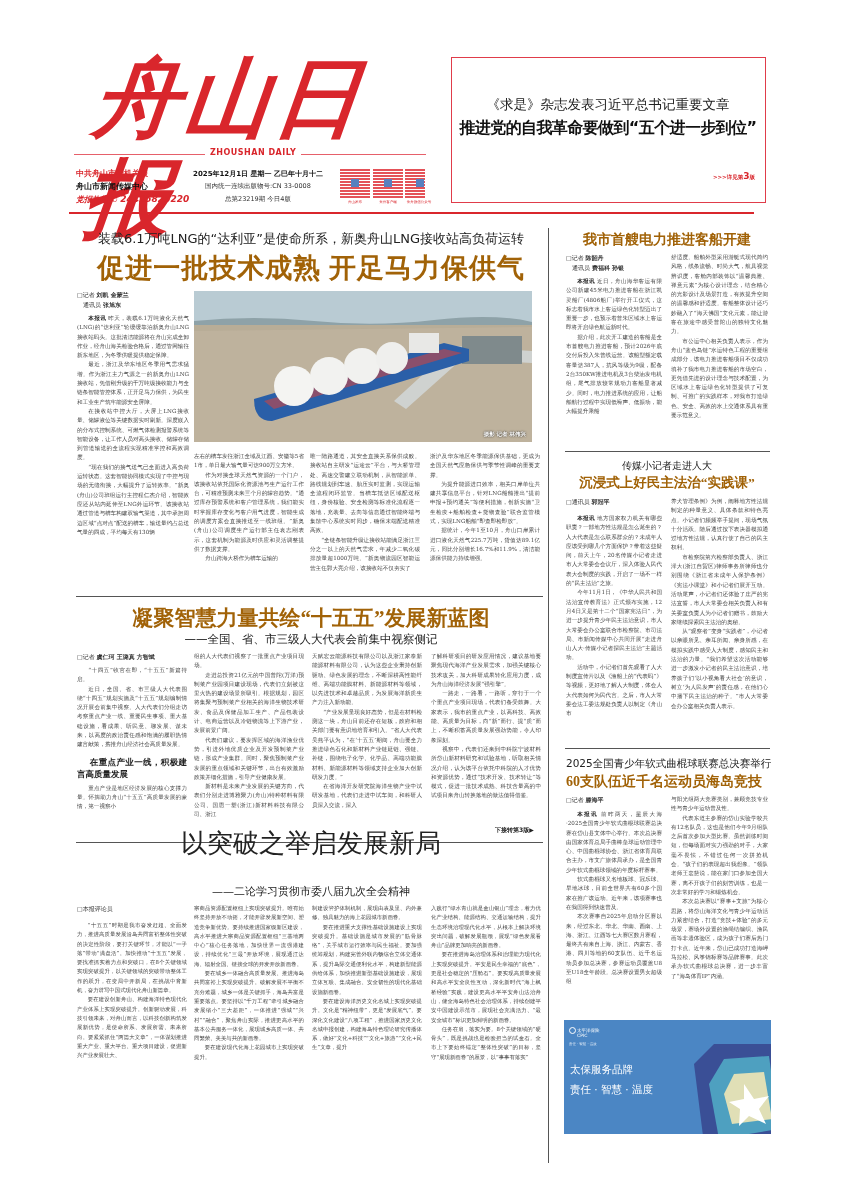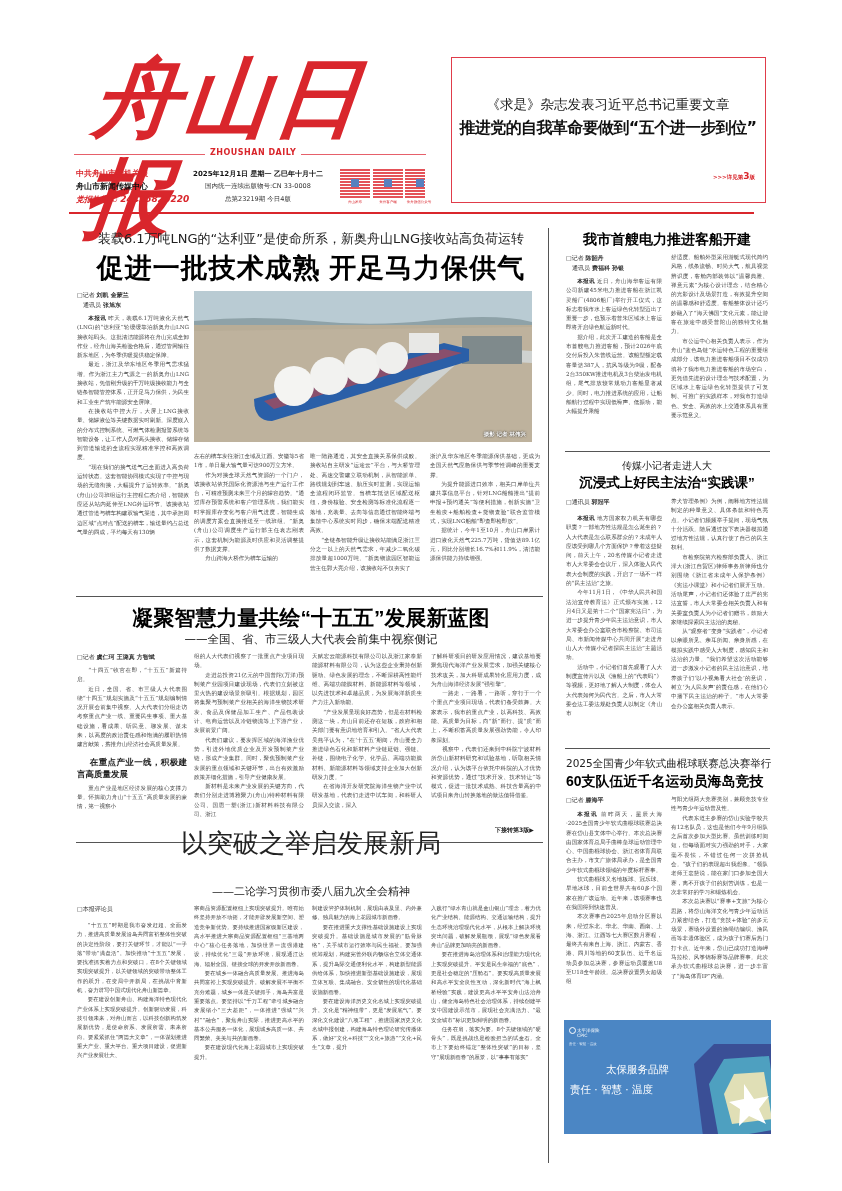--- a/index.html
+++ b/index.html
@@ -22,36 +22,36 @@
 #topbox .t1{position:absolute;left:6px;top:38px;width:300px;text-align:center;font-family:"DejaVu Sans",sans-serif;font-size:13.5px;color:#222;white-space:nowrap;}
 #topbox .t2{position:absolute;left:6px;top:60px;width:300px;text-align:center;font-family:"DejaVu Sans",sans-serif;font-size:16px;font-weight:bold;color:#111;white-space:nowrap;letter-spacing:-.6px;}
 #topbox .t3{position:absolute;right:10px;top:113px;font-family:"DejaVu Sans",sans-serif;font-size:5.5px;font-weight:bold;color:#d9262c;}
 #topbox .t3 b{font-size:9px;}
 #top-rule{left:421px;top:212px;width:333px;height:2px;background:#d9262c;}
 
 .vr{width:1px;background:#555;}
 .hr{height:1px;background:#555;}
 
 .h-sub{font-family:"DejaVu Sans",sans-serif;color:#222;white-space:nowrap;}
-.h-main{font-family:Liberation Sans, sans-serif;font-weight:bold;color:#000000;white-space:nowrap;}
+.h-main{font-family:Liberation Serif, serif;font-weight:bold;color:#a16207;white-space:nowrap;}
 .byline{font-family:"DejaVu Sans",sans-serif;font-size:6px;color:#333;line-height:10px;}
 .byline b{font-weight:bold;}
 .col{font-size:5.6px;line-height:9.3px;color:#444;text-align:justify;overflow:hidden;}
 .col p{text-indent:2em;}
 .col p.lead b{font-family:"DejaVu Sans",sans-serif;font-weight:bold;color:#222;}
 .subhead{font-family:"DejaVu Sans",sans-serif;font-weight:bold;font-size:8.5px;color:#222;line-height:12px;}
 
 #photo{left:194px;top:291px;width:338px;height:151px;overflow:hidden;background:linear-gradient(180deg,#b7c6cd 0%,#d4d9da 22%,#c9c3b4 48%,#b6ab97 100%);}
 #photo .caption{position:absolute;right:6px;bottom:4px;font-family:"DejaVu Sans",sans-serif;font-size:5.5px;color:#fff;font-weight:bold;text-shadow:0 0 2px #000;}
 
 #ad{left:564px;top:1020px;width:207px;height:114px;background:#4b86c4;overflow:hidden;}
 #ad .brand{position:absolute;left:13px;top:8px;font-family:"DejaVu Sans",sans-serif;font-size:4.5px;color:#fff;line-height:5px;}
 #ad .logo{position:absolute;left:5px;top:7px;width:7px;height:7px;border:1.5px solid #fff;border-radius:50%;}
 #ad .tagline{position:absolute;left:5px;top:22px;font-family:"DejaVu Sans",sans-serif;font-size:3.5px;color:#dde8f5;}
-#ad .l1{position:absolute;left:6px;top:43px;font-family:"DejaVu Sans",sans-serif;font-size:10.5px;color:#fff;margin-left:36px;}
+#ad .l1{position:absolute;left:6px;top:43px;font-family:"DejaVu Sans",sans-serif;font-size:10.5px;color:#fff;}
 #ad .l2{position:absolute;left:6px;top:63px;font-family:"DejaVu Sans",sans-serif;font-size:10.5px;color:#fff;}
 #ad .gem{position:absolute;left:130px;top:24px;width:90px;height:100px;}
 </style>
 </head>
 <body>
 
 <div id="logo" class="abs">舟山日报</div>
 <div id="logo-en-line" class="abs"></div>
 <div id="logo-en" class="abs">ZHOUSHAN DAILY</div>
 

